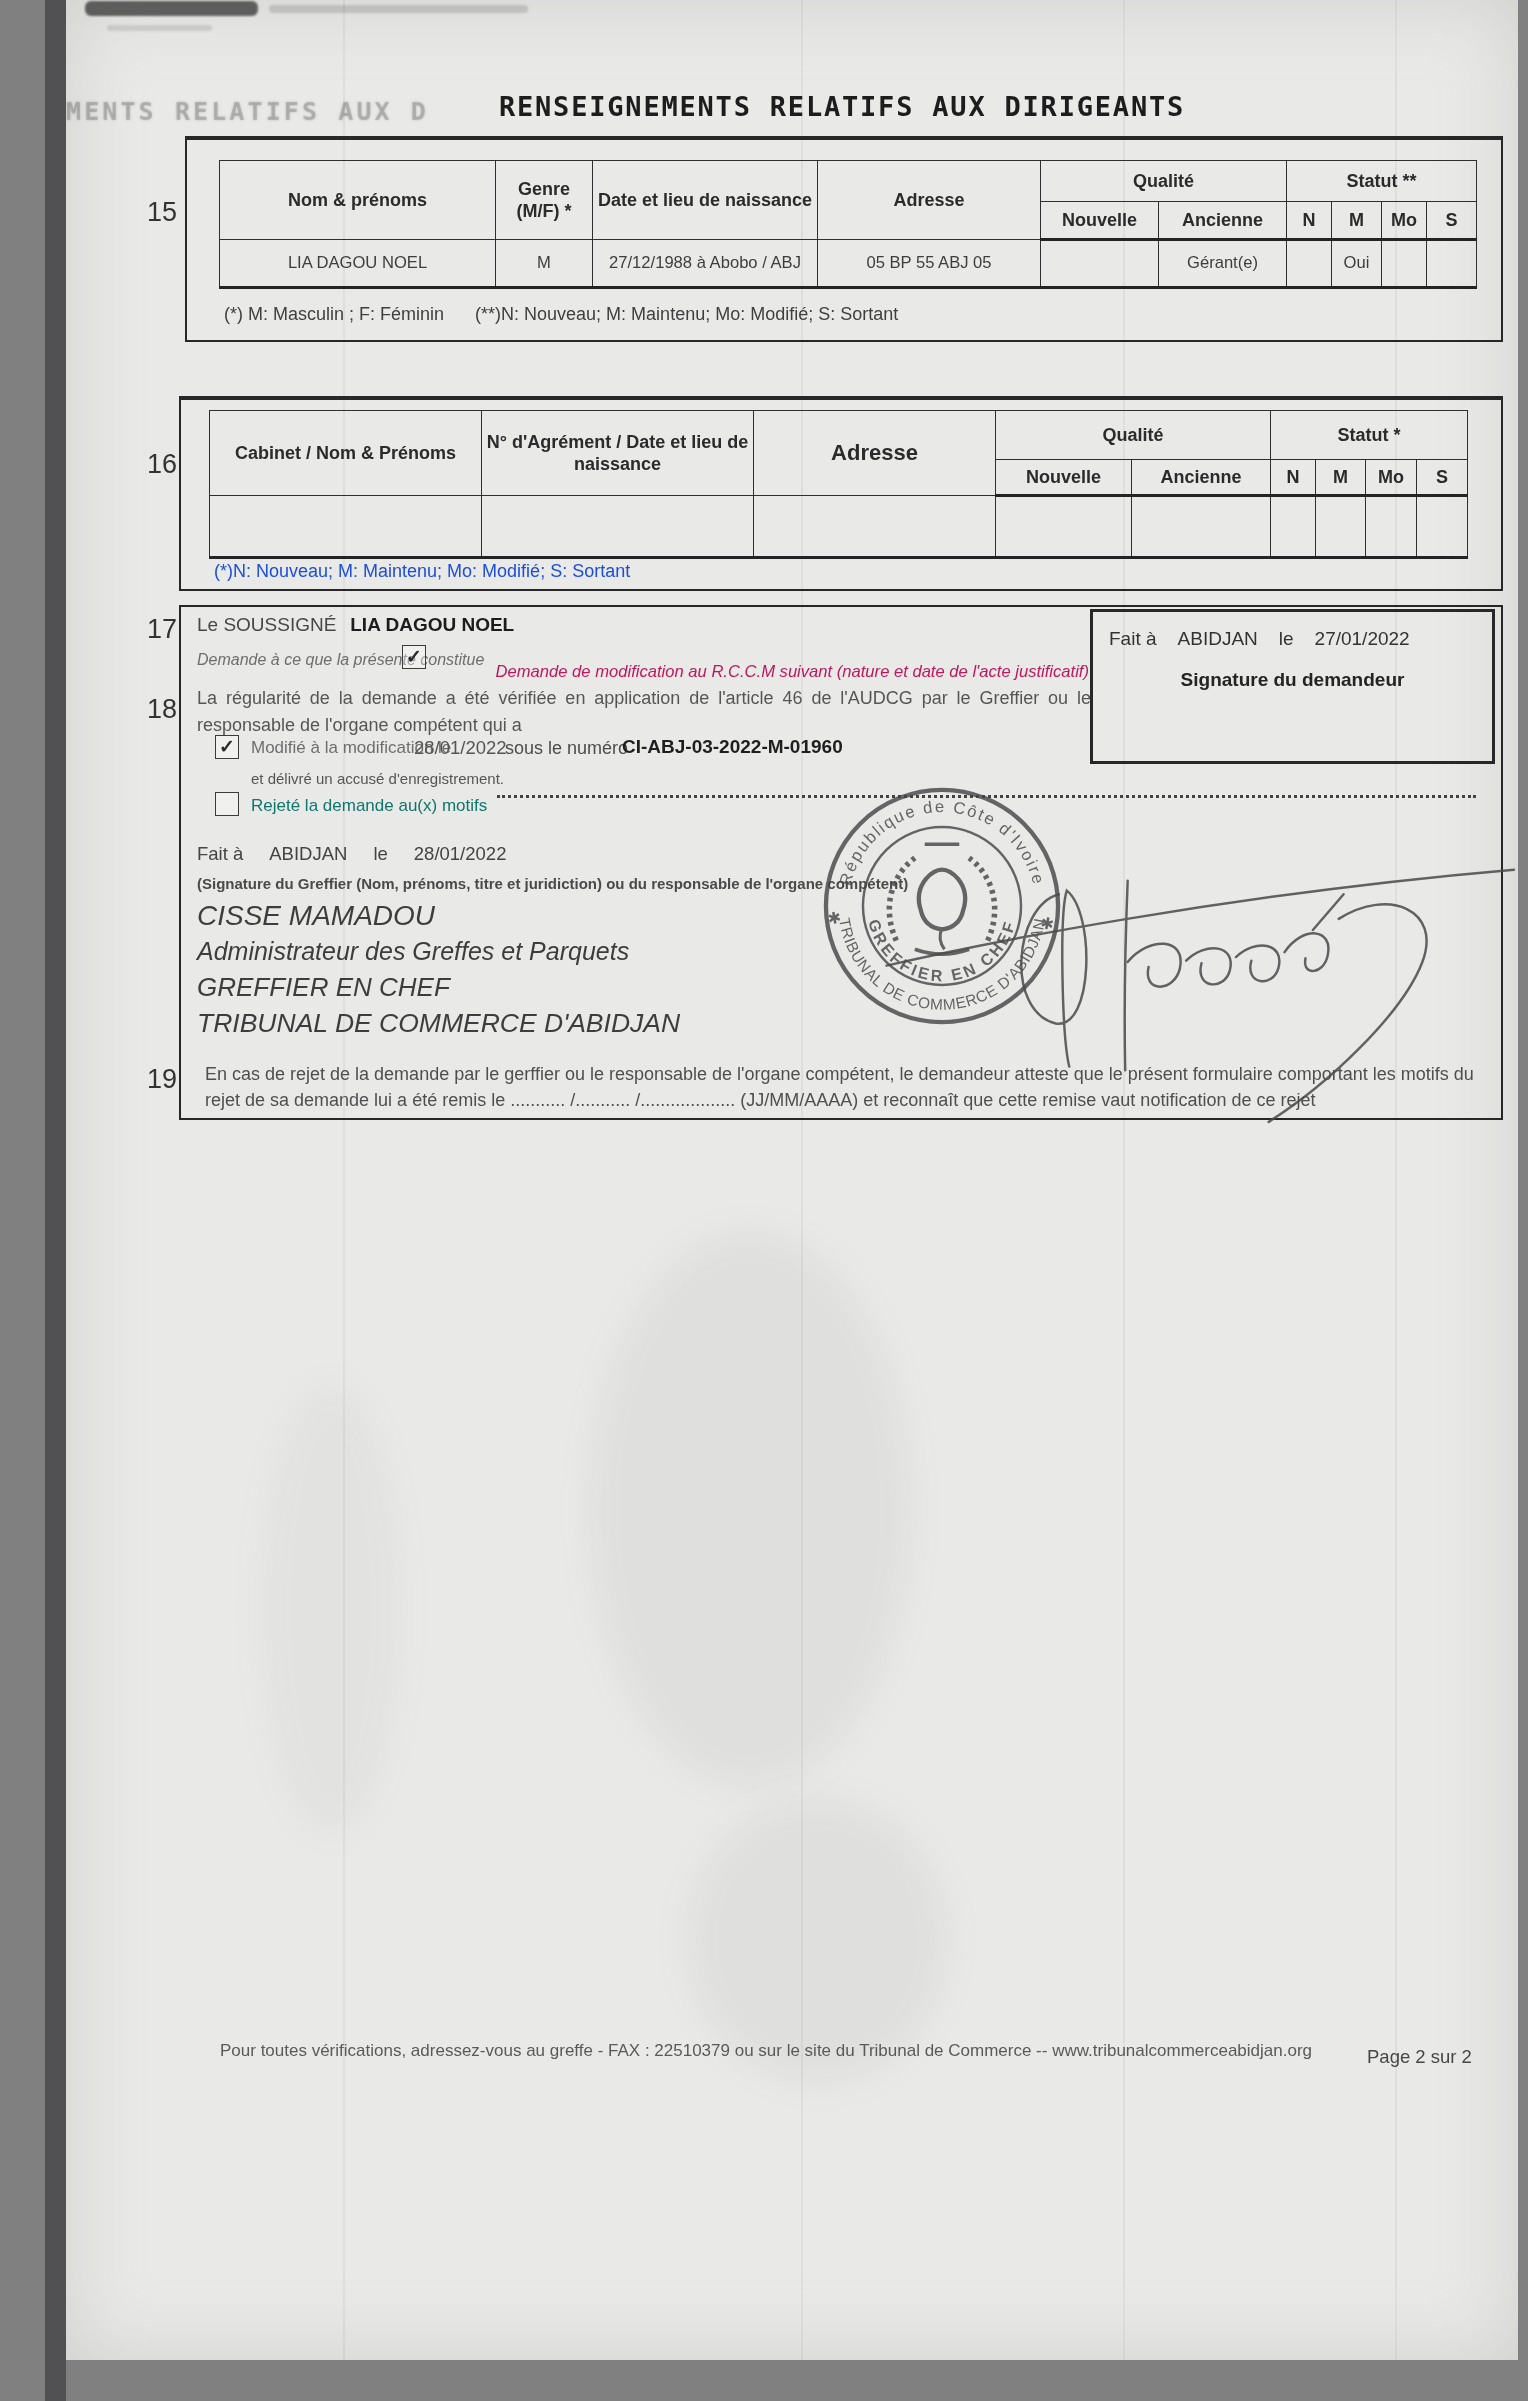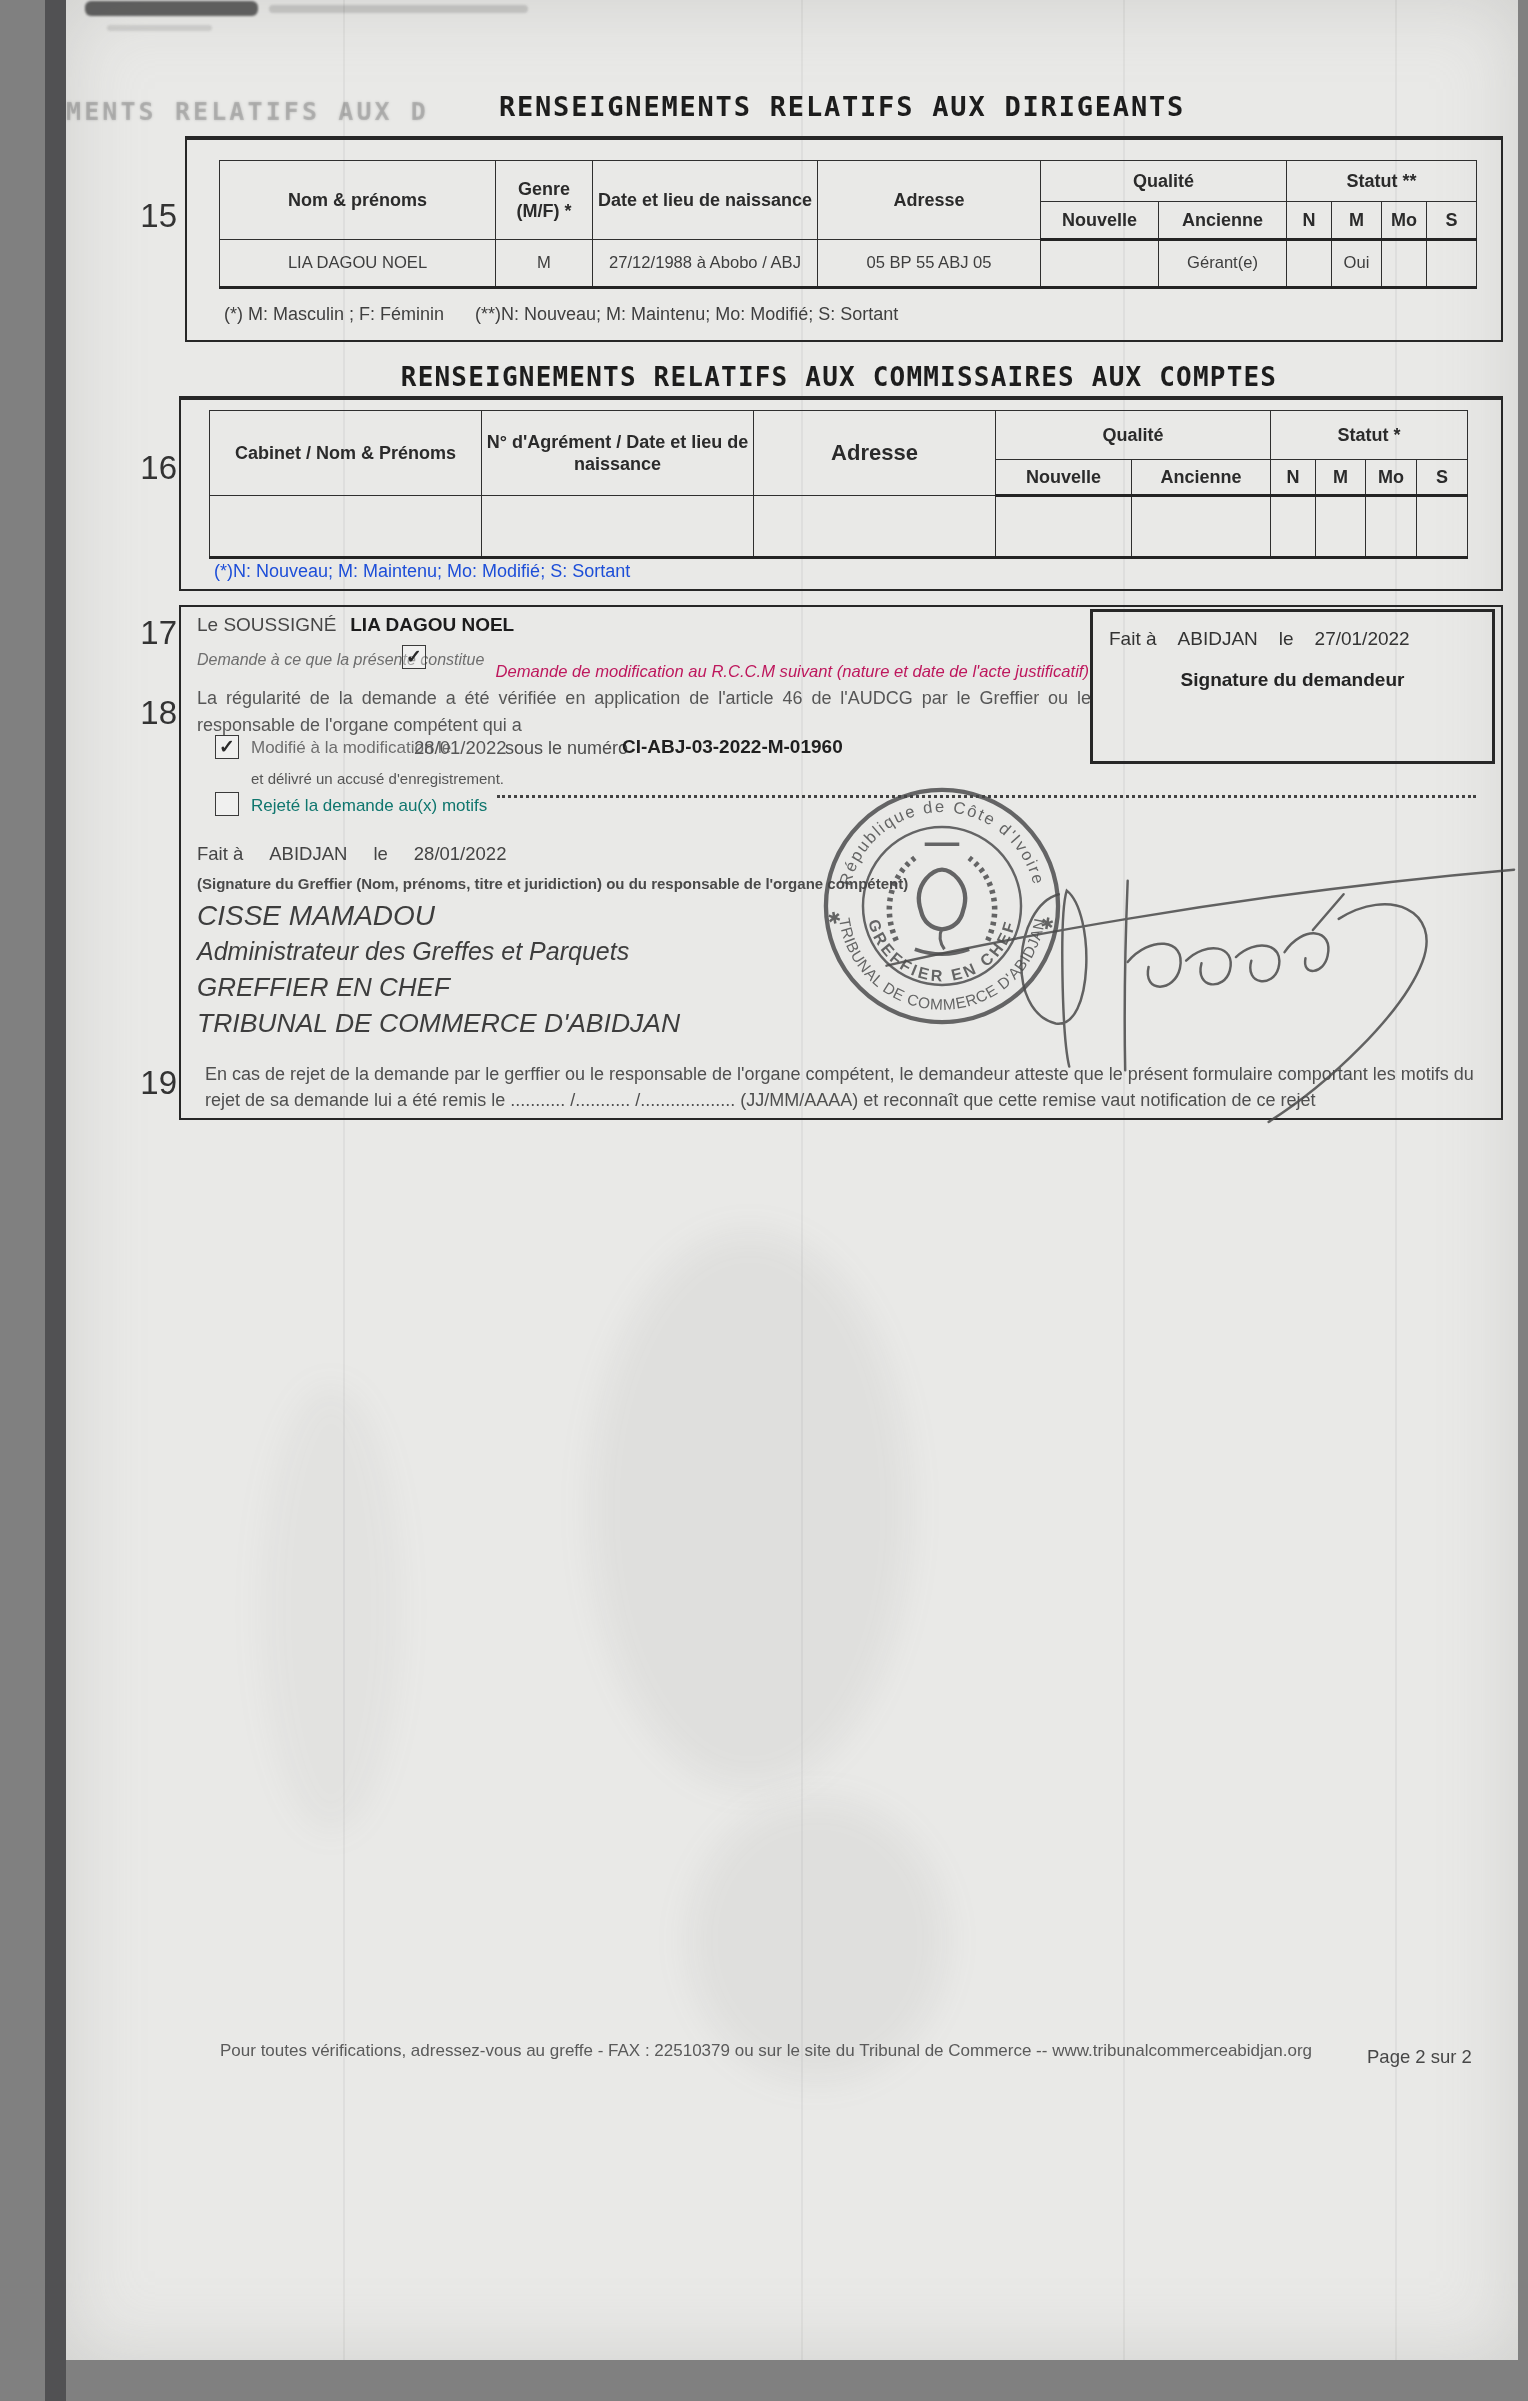--- a/index.html
+++ b/index.html
@@ -12,21 +12,21 @@
   .streak{position:absolute;top:0;height:2360px;width:1.8px;background:rgba(0,0,0,.045);}
   .blob{position:absolute;border-radius:50%;filter:blur(16px);}
   .smudge{position:absolute;background:rgba(45,45,45,.72);border-radius:6.2px;filter:blur(1.2px);}
   .ghost{position:absolute;font-family:"DejaVu Sans Mono",monospace;font-weight:bold;
          color:rgba(108,108,108,.26);letter-spacing:3.1px;font-size:25px;white-space:nowrap;
          overflow:hidden;text-shadow:0 0 2.5px rgba(120,120,120,.4);}
   .sect-title{position:absolute;text-align:center;font-family:"DejaVu Sans Mono",monospace;
               font-weight:bold;color:#1d1d1d;}
   .box{position:absolute;border:2.5px solid #272727;}
   .box-topthick{border-top-width:4.3px;}
-  .secnum{position:absolute;font-size:33px;color:#333;width:49px;text-align:right;}
+  .secnum{position:absolute;font-size:27px;color:#333;width:49px;text-align:right;}
   table.t{border-collapse:collapse;table-layout:fixed;width:100%;}
   table.t td{border:1.8px solid #2f2f2f;text-align:center;vertical-align:middle;padding:1.2px 3.7px;
              font-weight:bold;font-size:18px;color:#2b2b2b;line-height:1.25;}
   tr.sub td{border-bottom:3.1px solid #242424;}
   tr.data td{font-weight:normal;font-size:16.6px;color:#3e3e3e;border-bottom:3.1px solid #242424;}
   .cb{position:absolute;width:22px;height:22px;border:1.8px solid #3a3a3a;background:rgba(255,255,255,.35);
       text-align:center;line-height:21px;font-size:19px;font-weight:bold;color:#2a2a2a;}
   .dotline{position:absolute;border-bottom:3.1px dotted #424242;height:0;}
   .fadetext{color:#6e6e6e;}
   .italic{font-style:italic;}
@@ -100,21 +100,20 @@
           </tr>
         </tbody>
           </table>
       </div>
       <div class="a" style="left:37px;top:164px;font-size:18px;color:#3f3f3f;">
         <span>(*) M: Masculin ; F: Féminin</span>
         <span style="margin-left:26px;">(**)N: Nouveau; M: Maintenu; Mo: Modifié; S: Sortant</span>
       </div>
     </div>
 
-    <div class="sect-title" style="left:113px;top:362px;width:1320px;font-size:26px;letter-spacing:1.2px;">RENSEIGNEMENTS RELATIFS AUX COMMISSAIRES AUX COMPTES</div>
     <div class="secnum" style="left:62px;top:449px;">16</div>
     <div class="box box-topthick" style="left:113px;top:396px;width:1320px;height:189px;">
       <div class="a" style="left:28px;top:10px;width:1258px;">
         <table class="t">
           <colgroup>
               <col style="width:272px">
               <col style="width:272px">
               <col style="width:242px">
               <col style="width:136px">
               <col style="width:139px">

